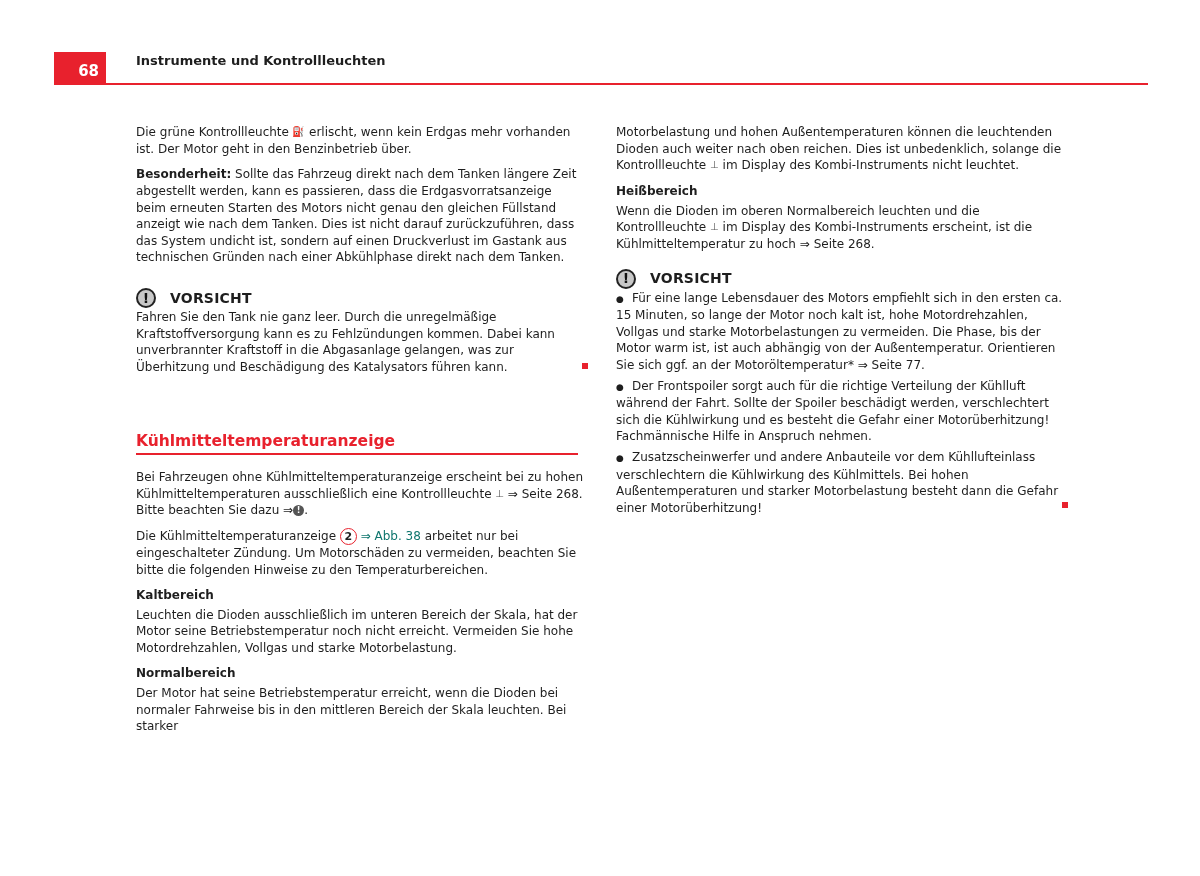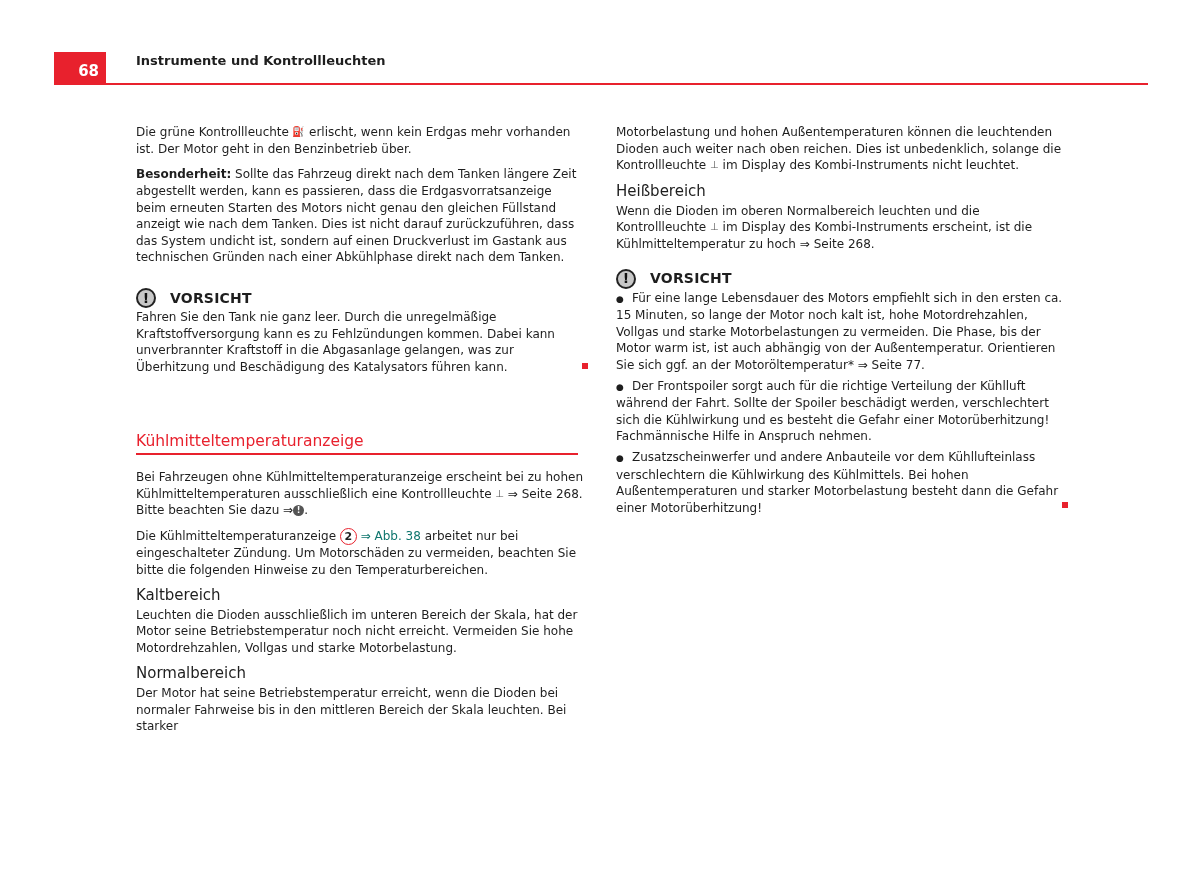--- a/index.html
+++ b/index.html
@@ -8,26 +8,26 @@
     .header-tab { position: absolute; left: 54px; top: 52px; width: 52px; height: 33px; background: #e8212d; }
     .page-number { position: absolute; left: 54px; top: 62px; width: 52px; text-align: right; padding-right: 0; color: #ffffff; font-weight: bold; font-size: 15px; box-sizing: border-box; padding-right: 7px; }
     .header-line { position: absolute; left: 106px; top: 83px; width: 1042px; height: 2px; background: #e8212d; }
     .header-title { position: absolute; left: 136px; top: 53px; font-size: 13px; font-weight: bold; color: #1e1e1e; }
     .col { position: absolute; top: 124px; font-size: 12px; line-height: 16.6px; }
     .col-left { left: 136px; width: 448px; }
     .col-right { left: 616px; width: 448px; }
     p { margin: 0; }
     .para { margin-bottom: 9px; }
     .bold { font-weight: bold; margin-top: 12px; }
-    .subhead { font-weight: normal; font-size: 15px; margin-bottom: 3px; }
+    .subhead { font-weight: bold; font-size: 12px; margin-bottom: 3px; }
     .warning-head { display: flex; align-items: center; margin-bottom: 1px; }
     .warn-icon { width: 20px; height: 20px; border-radius: 50%; border: 2px solid #222; background: #c8c8c8; display: inline-flex; align-items: center; justify-content: center; font-weight: bold; font-size: 14px; color: #111; box-sizing: border-box; margin-right: 14px; }
     .warn-title { font-weight: bold; font-size: 14px; letter-spacing: 0.2px; }
     .red-square { display: inline-block; width: 6px; height: 6px; background: #e8212d; }
-    .section-head { color: #e8212d; font-weight: normal; font-size: 15.5px; padding-bottom: 3px; border-bottom: 2px solid #e8212d; margin-bottom: 14px; width: 442px; }
+    .section-head { color: #e8212d; font-weight: bold; font-size: 15.5px; padding-bottom: 3px; border-bottom: 2px solid #e8212d; margin-bottom: 14px; width: 442px; }
     .inline-icon { display: inline-block; font-size: 10px; color: #555; vertical-align: middle; }
     .circled { display: inline-block; width: 15px; height: 15px; border: 1.5px solid #e8212d; border-radius: 50%; text-align: center; line-height: 15px; font-size: 11px; font-weight: bold; color: #1e1e1e; box-sizing: content-box; vertical-align: middle; }
     .mini-warn { display: inline-block; width: 11px; height: 11px; border-radius: 50%; background: #555; color: #fff; font-size: 8px; line-height: 11px; text-align: center; font-weight: bold; vertical-align: middle; }
     .link-red { color: #0f766e; }
     .bullet { margin-bottom: 4px; }
     .bullet-dot { display: inline-block; width: 16px; }
   </style>
 </head>
 <body>
 

